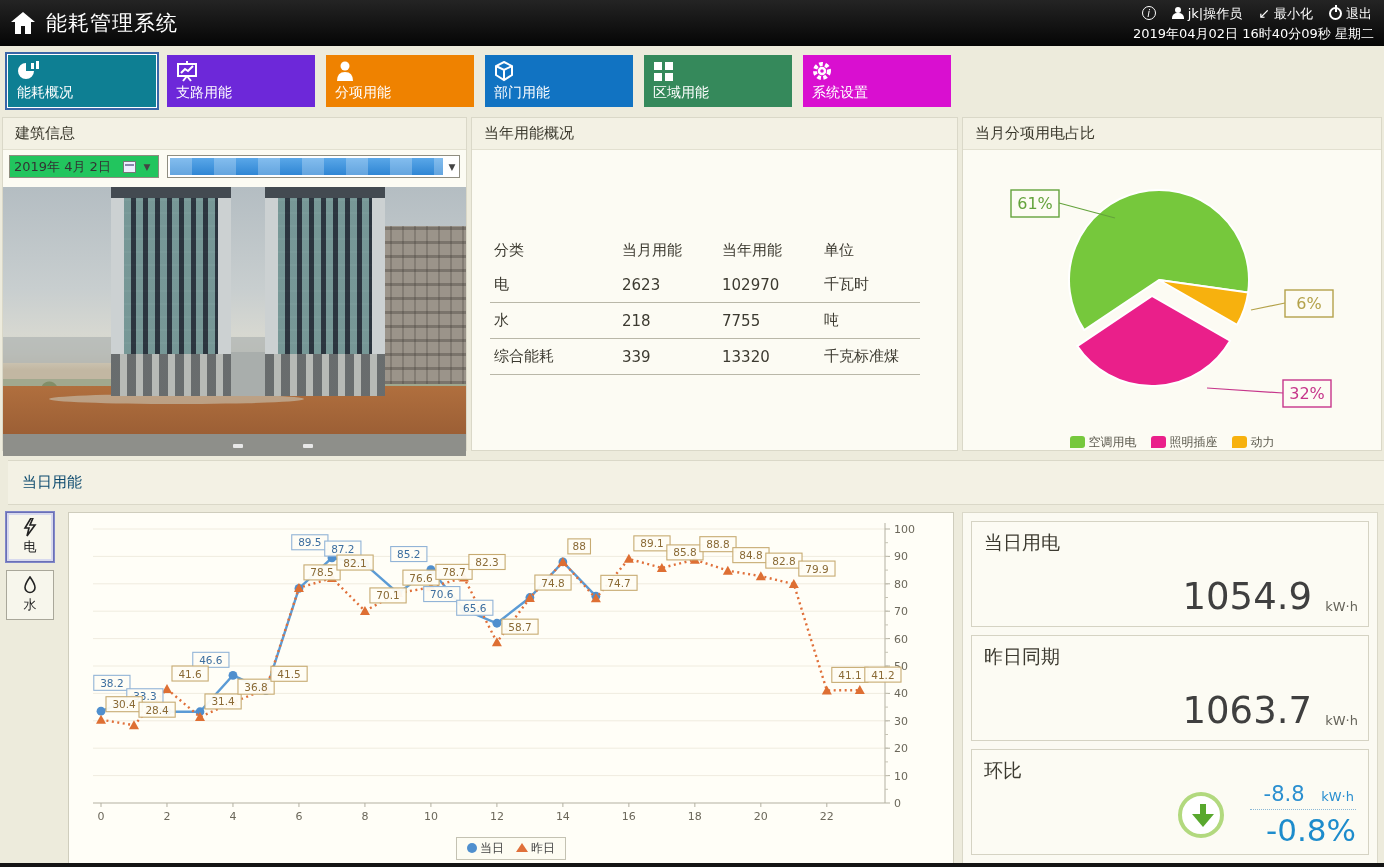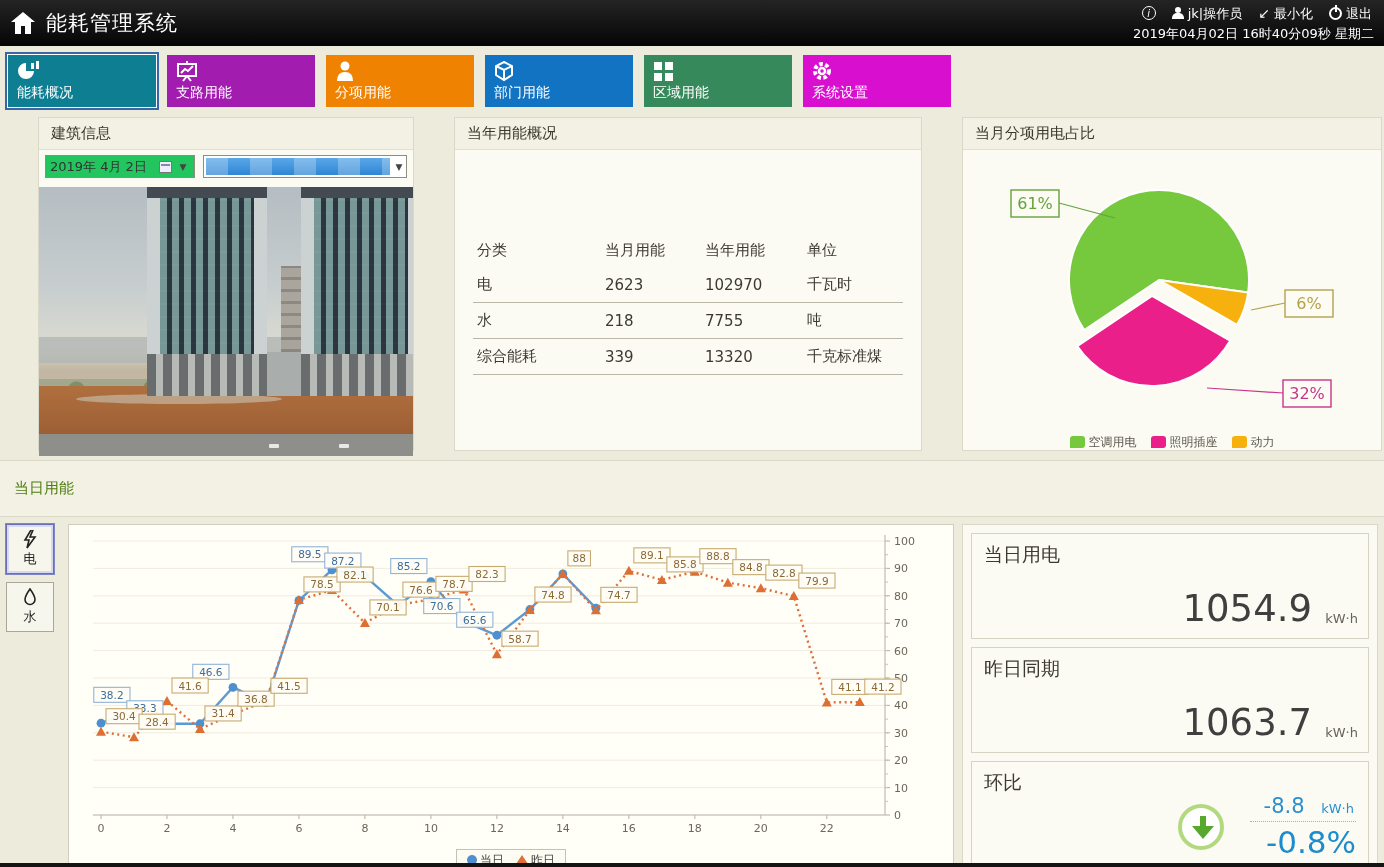--- a/index.html
+++ b/index.html
@@ -24,21 +24,21 @@
 
   
   .nav { display:flex; gap:11px; padding:9px 8px 10px 8px; }
   .nav-btn { width:148px; height:52px; position:relative; color:#fff; cursor:pointer; }
   .nav-btn .nicon { position:absolute; top:6px; left:9px; }
   .nav-btn .nlabel { position:absolute; bottom:5px; left:9px; font-size:14px; }
   .nav-btn.selected { box-shadow:0 0 0 1px #fff, 0 0 0 3px #3a66a8; }
 
   
   .row1 { display:flex; gap:4px; padding:0 2px; }
-  .panel { background:#fcfbf3; border:1px solid #dad8c8;margin-left:36px; }
+  .panel { background:#fcfbf3; border:1px solid #dad8c8; }
   .panel-header { background:#f3f1e4; padding:6px 12px; font-size:15px; color:#3a382c; border-bottom:1px solid #e2e0d0; }
   .p-left  { width:466px; height:334px; }
   .p-mid   { width:488px; height:334px; }
   .p-right { flex:1; height:334px; }
 
   
   .controls { display:flex; gap:8px; padding:5px 6px; }
   .datebox { width:150px; height:23px; border:1px solid #8f8d80; background:#22c55e; display:flex; align-items:center;
              font-size:13px; padding:0 4px; gap:4px; }
   .datebox .dtext { flex:1; }
@@ -87,21 +87,21 @@
   .annual-table tbody tr { border-bottom:1px solid #b9b7a8; }
 
   
   .pie-wrap { position:relative; height:305px; }
   .pie-legend { position:absolute; left:0; right:0; bottom:4px; display:flex; justify-content:center; gap:14px;
                 font-size:12px; color:#5a584c; align-items:center; }
   .swatch { display:inline-block; width:15px; height:12px; border-radius:3px 3px 3px 0; margin-right:4px; vertical-align:-2px; }
 
   
   .section-header { background:#f3f1e4; border:1px solid #dad8c8; border-left:none; border-right:none;
-                    padding:18px 14px; font-size:15px; color:#4d7c0f; margin-top:9px; }
+                    padding:12px 14px; font-size:15px; color:#0c4a6e; margin-top:9px;margin-left:8px; }
   .daily-body { display:flex; padding:7px 6px 0 6px; gap:8px; }
   .fuel-col { width:54px; display:flex; flex-direction:column; gap:8px; }
   .fuel-btn { width:48px; height:50px; border:1px solid #a9a79a; background:#f7f6ec; font-size:13px; color:#222;
               display:flex; flex-direction:column; align-items:center; justify-content:center; gap:1px; cursor:pointer; }
   .fuel-btn.selected { border:1px solid #6a6fb5; box-shadow:0 0 0 2px #d7d9ee inset, 0 0 0 1px #8087c9; }
   .chart-box { position:relative; width:886px; height:352px; border:1px solid #cfcdbd; background:#fffef7; }
   .line-legend { position:absolute; left:50%; transform:translateX(-50%); bottom:3px; border:1px solid #c4c2b2;
                  background:#fdfcf2; display:flex; gap:12px; padding:2px 10px; font-size:12px; color:#444; align-items:center; }
   .lg-circle { display:inline-block; width:10px; height:10px; border-radius:50%; background:#4f8fce; margin-right:3px; vertical-align:-1px; }
   .lg-tri { display:inline-block; width:0; height:0; border-left:6px solid transparent; border-right:6px solid transparent;
@@ -156,21 +156,21 @@
 
 <div class="nav" id="nav">
     <div class="nav-btn selected" style="background: rgb(14, 127, 147);">
       <svg class="nicon" width="22" height="21" viewBox="0 0 22 21">
         <path d="M9 2 A8 8 0 1 0 17 10 L9 10 Z" fill="#fff"></path>
         <rect x="14" y="2" width="3" height="6" fill="#fff"></rect>
         <rect x="19" y="0" width="3" height="8" fill="#fff"></rect>
       </svg>
       <span class="nlabel">能耗概况</span>
     </div>
-    <div class="nav-btn" style="background: #a21caf;">
+    <div class="nav-btn" style="background: #6d28d9;">
       <svg class="nicon" width="22" height="21" viewBox="0 0 22 21">
         <rect x="2" y="3" width="18" height="12" fill="none" stroke="#fff" stroke-width="2"></rect>
         <polyline points="5,12 9,8 12,10 17,5" fill="none" stroke="#fff" stroke-width="2"></polyline>
         <line x1="11" y1="0" x2="11" y2="3" stroke="#fff" stroke-width="2"></line>
         <line x1="7" y1="20" x2="11" y2="15" stroke="#fff" stroke-width="2"></line>
         <line x1="15" y1="20" x2="11" y2="15" stroke="#fff" stroke-width="2"></line>
       </svg>
       <span class="nlabel">支路用能</span>
     </div>
     <div class="nav-btn" style="background: rgb(239, 130, 0);">

